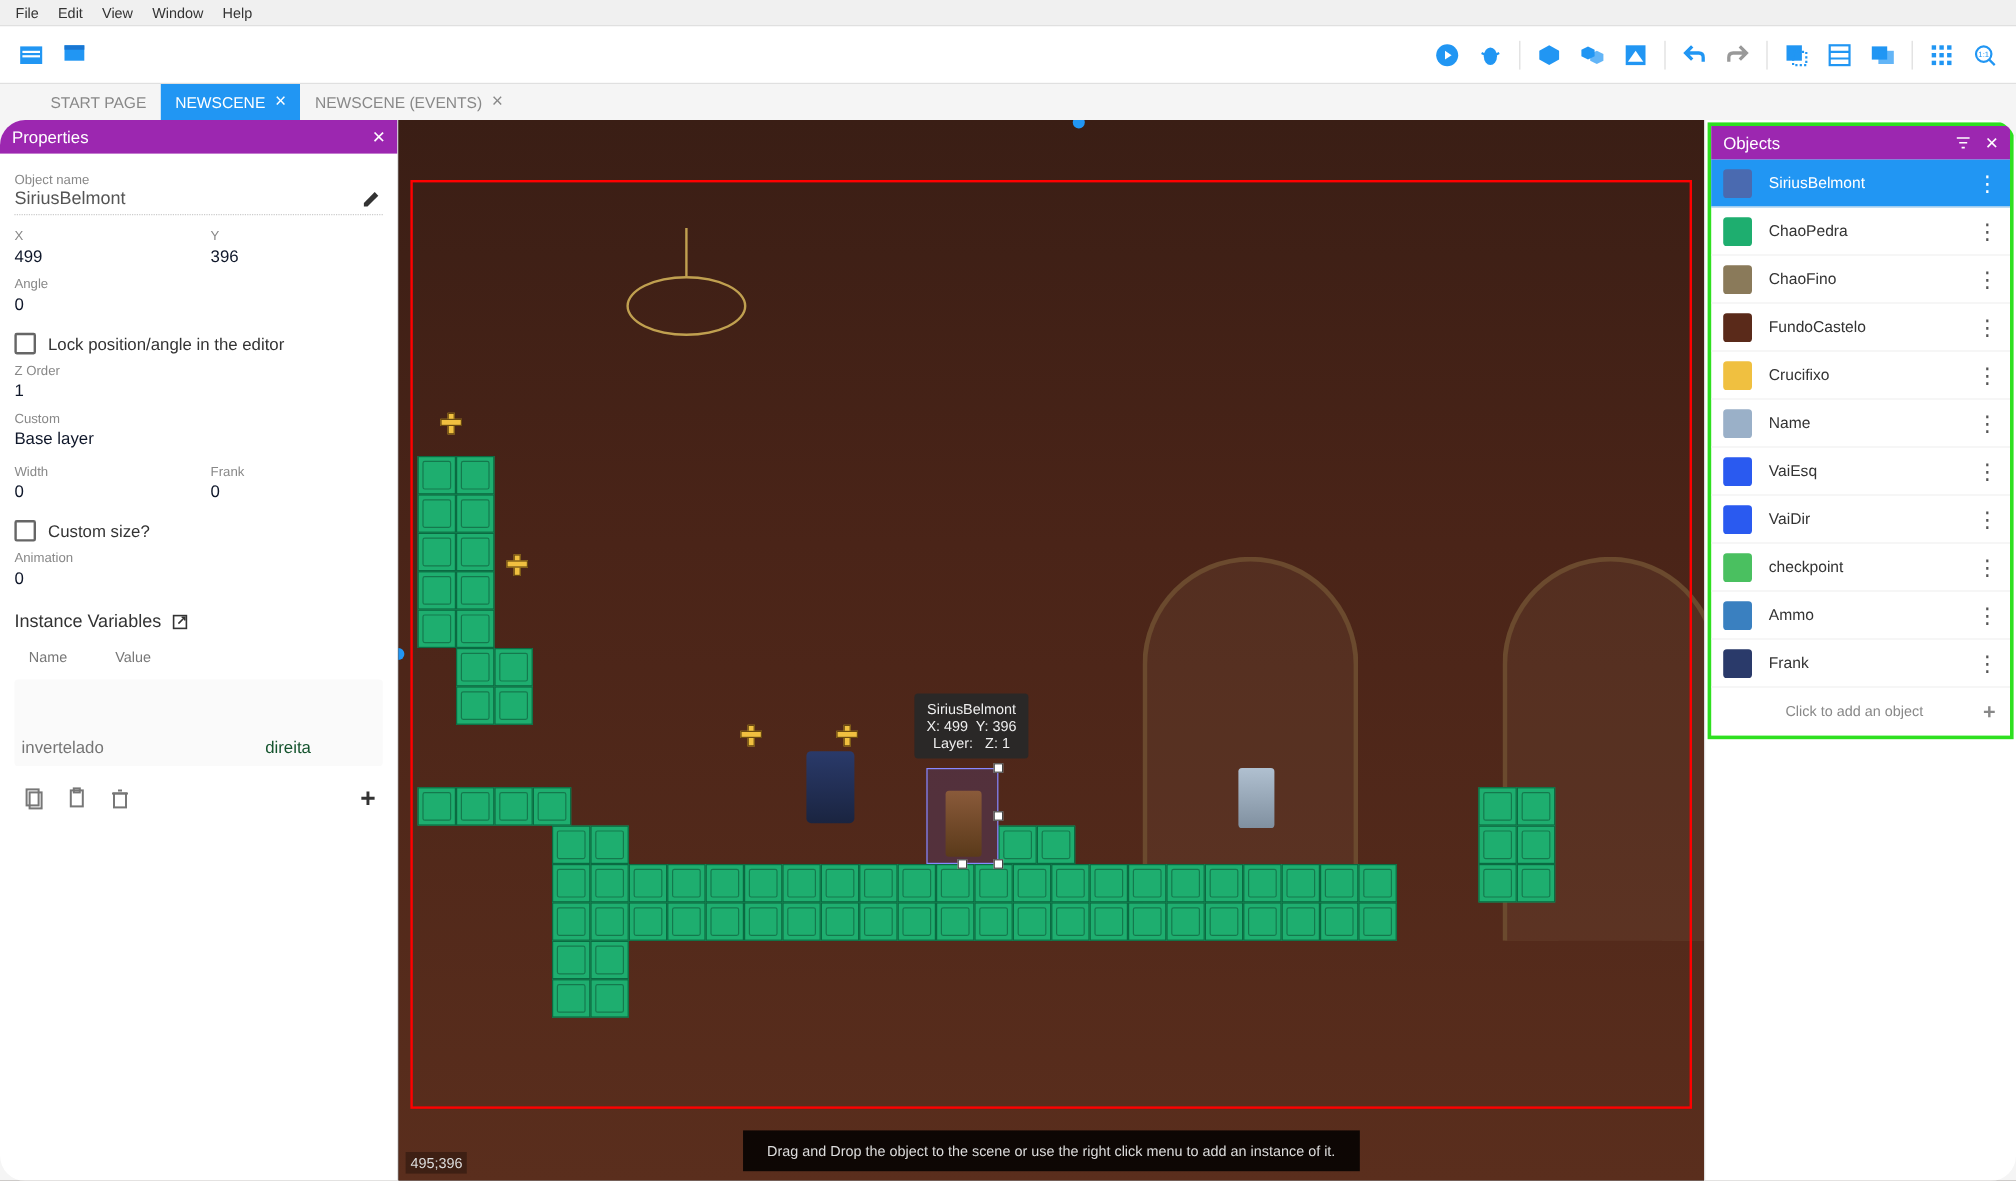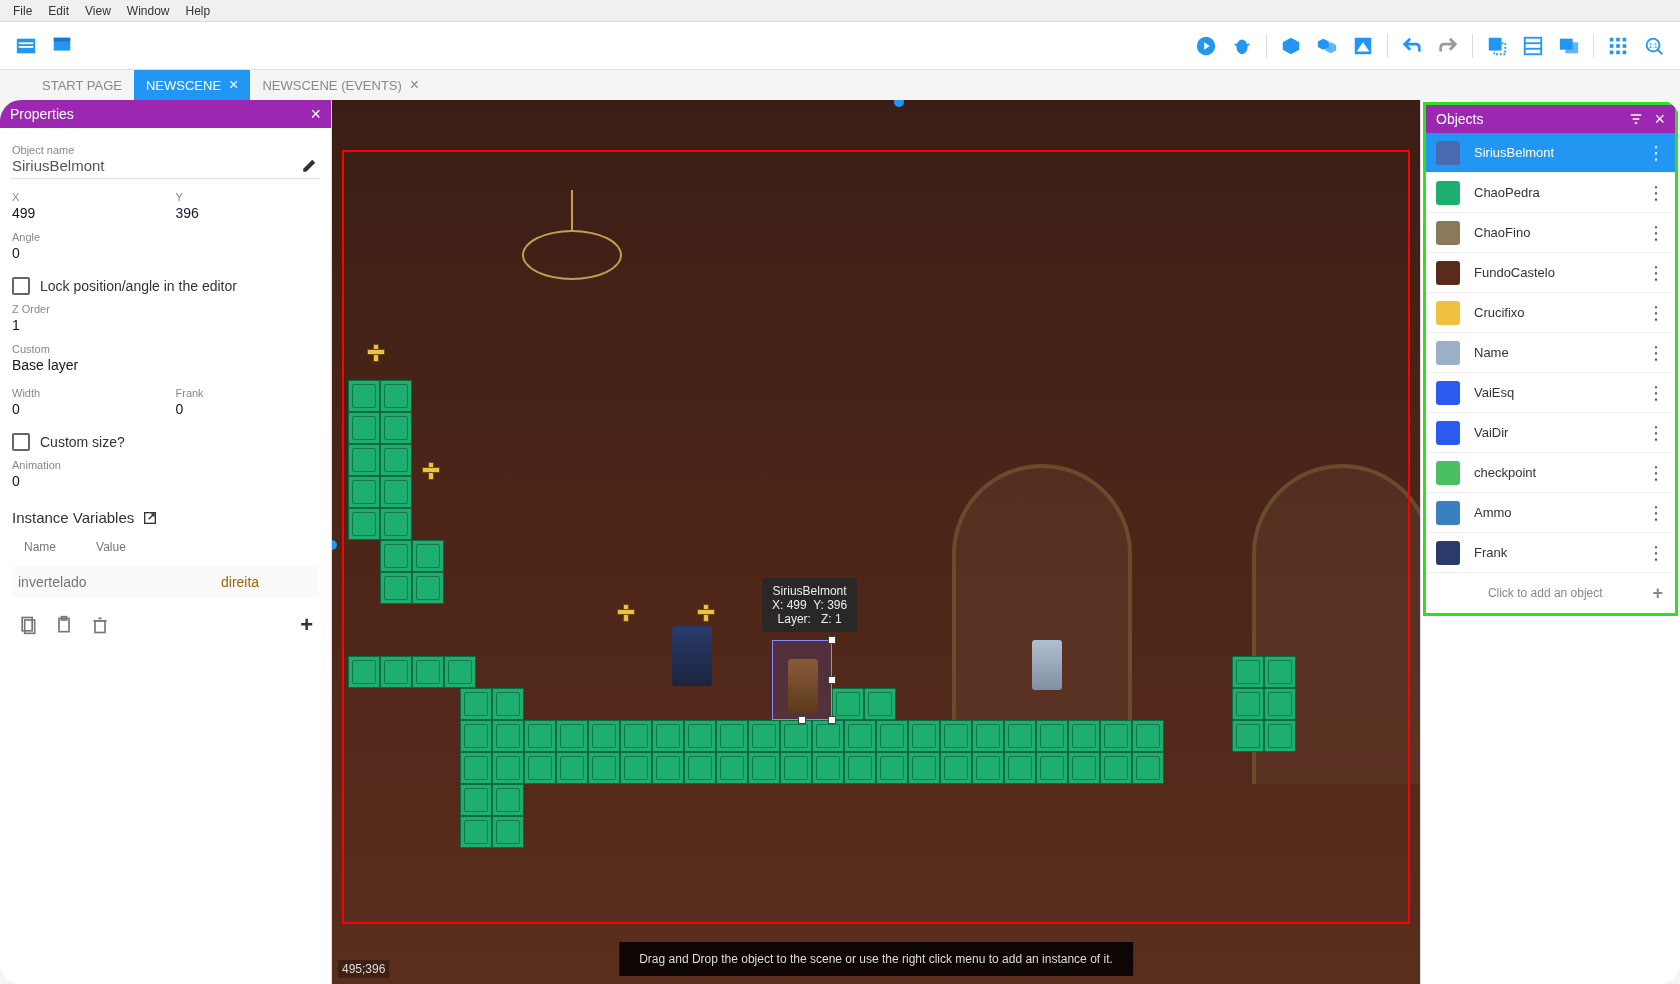--- a/index.html
+++ b/index.html
@@ -24,21 +24,21 @@
 .field-col { flex: 1; }
 .field-value { font-size: 14px; color: #0f172a; padding: 2px 0; }
 .object-name-row { display: flex; align-items: center; justify-content: space-between; border-bottom: 1px dotted #ccc; padding-bottom: 4px; }
 .object-name-input { border: none; font-size: 15px; color: #555; outline: none; width: 80%; }
 .edit-icon { width: 18px; height: 18px; cursor: pointer; }
 .checkbox-row { display: flex; align-items: center; gap: 10px; margin-top: 14px; }
 .checkbox { width: 18px; height: 18px; border: 2px solid #666; border-radius: 2px; }
 .section-title { font-size: 15px; color: #333; margin-top: 18px; display: flex; align-items: center; gap: 8px; }
 .var-headers { display: flex; gap: 40px; margin-top: 14px; padding-left: 12px; font-size: 12px; color: #777; }
 .var-row { display: flex; gap: 10px; margin-top: 12px; background: #fafafa; border-radius: 3px; }
-.var-input { flex: 1; border: none; background: transparent; padding: 8px 6px; font-size: 14px; color: #a16207; outline: none; }
+.var-input { flex: 1; border: none; background: transparent; padding: 8px 6px; font-size: 14px; color: #14532d; outline: none; margin-top: 40px; }
 .var-actions { display: flex; align-items: center; gap: 16px; margin-top: 14px; padding: 0 6px; }
 .var-action-icon { width: 20px; height: 20px; color: #777; cursor: pointer; }
 .add-btn { margin-left: auto; font-size: 22px; font-weight: bold; cursor: pointer; }
 .canvas-area { flex: 1; position: relative; background: #2a1a14; overflow: hidden; }
 .castle-bg { position: absolute; inset: 0; background: linear-gradient(180deg, #3a1e15 0%, #4a2418 40%, #5a2e1d 100%); }
 .arch { position: absolute; width: 180px; height: 320px; border: 4px solid #6b4a2e; border-bottom: none; border-radius: 90px 90px 0 0; background: rgba(255,240,200,0.05); bottom: 200px; }
 .arch.a1 { left: 620px; }
 .arch.a2 { left: 920px; }
 .red-frame { position: absolute; border: 2px solid #ff0000; left: 10px; top: 50px; right: 10px; bottom: 60px; }
 .tile { position: absolute; width: 32px; height: 32px; background: #1eae6f; border: 1px solid #0a6b42; }

